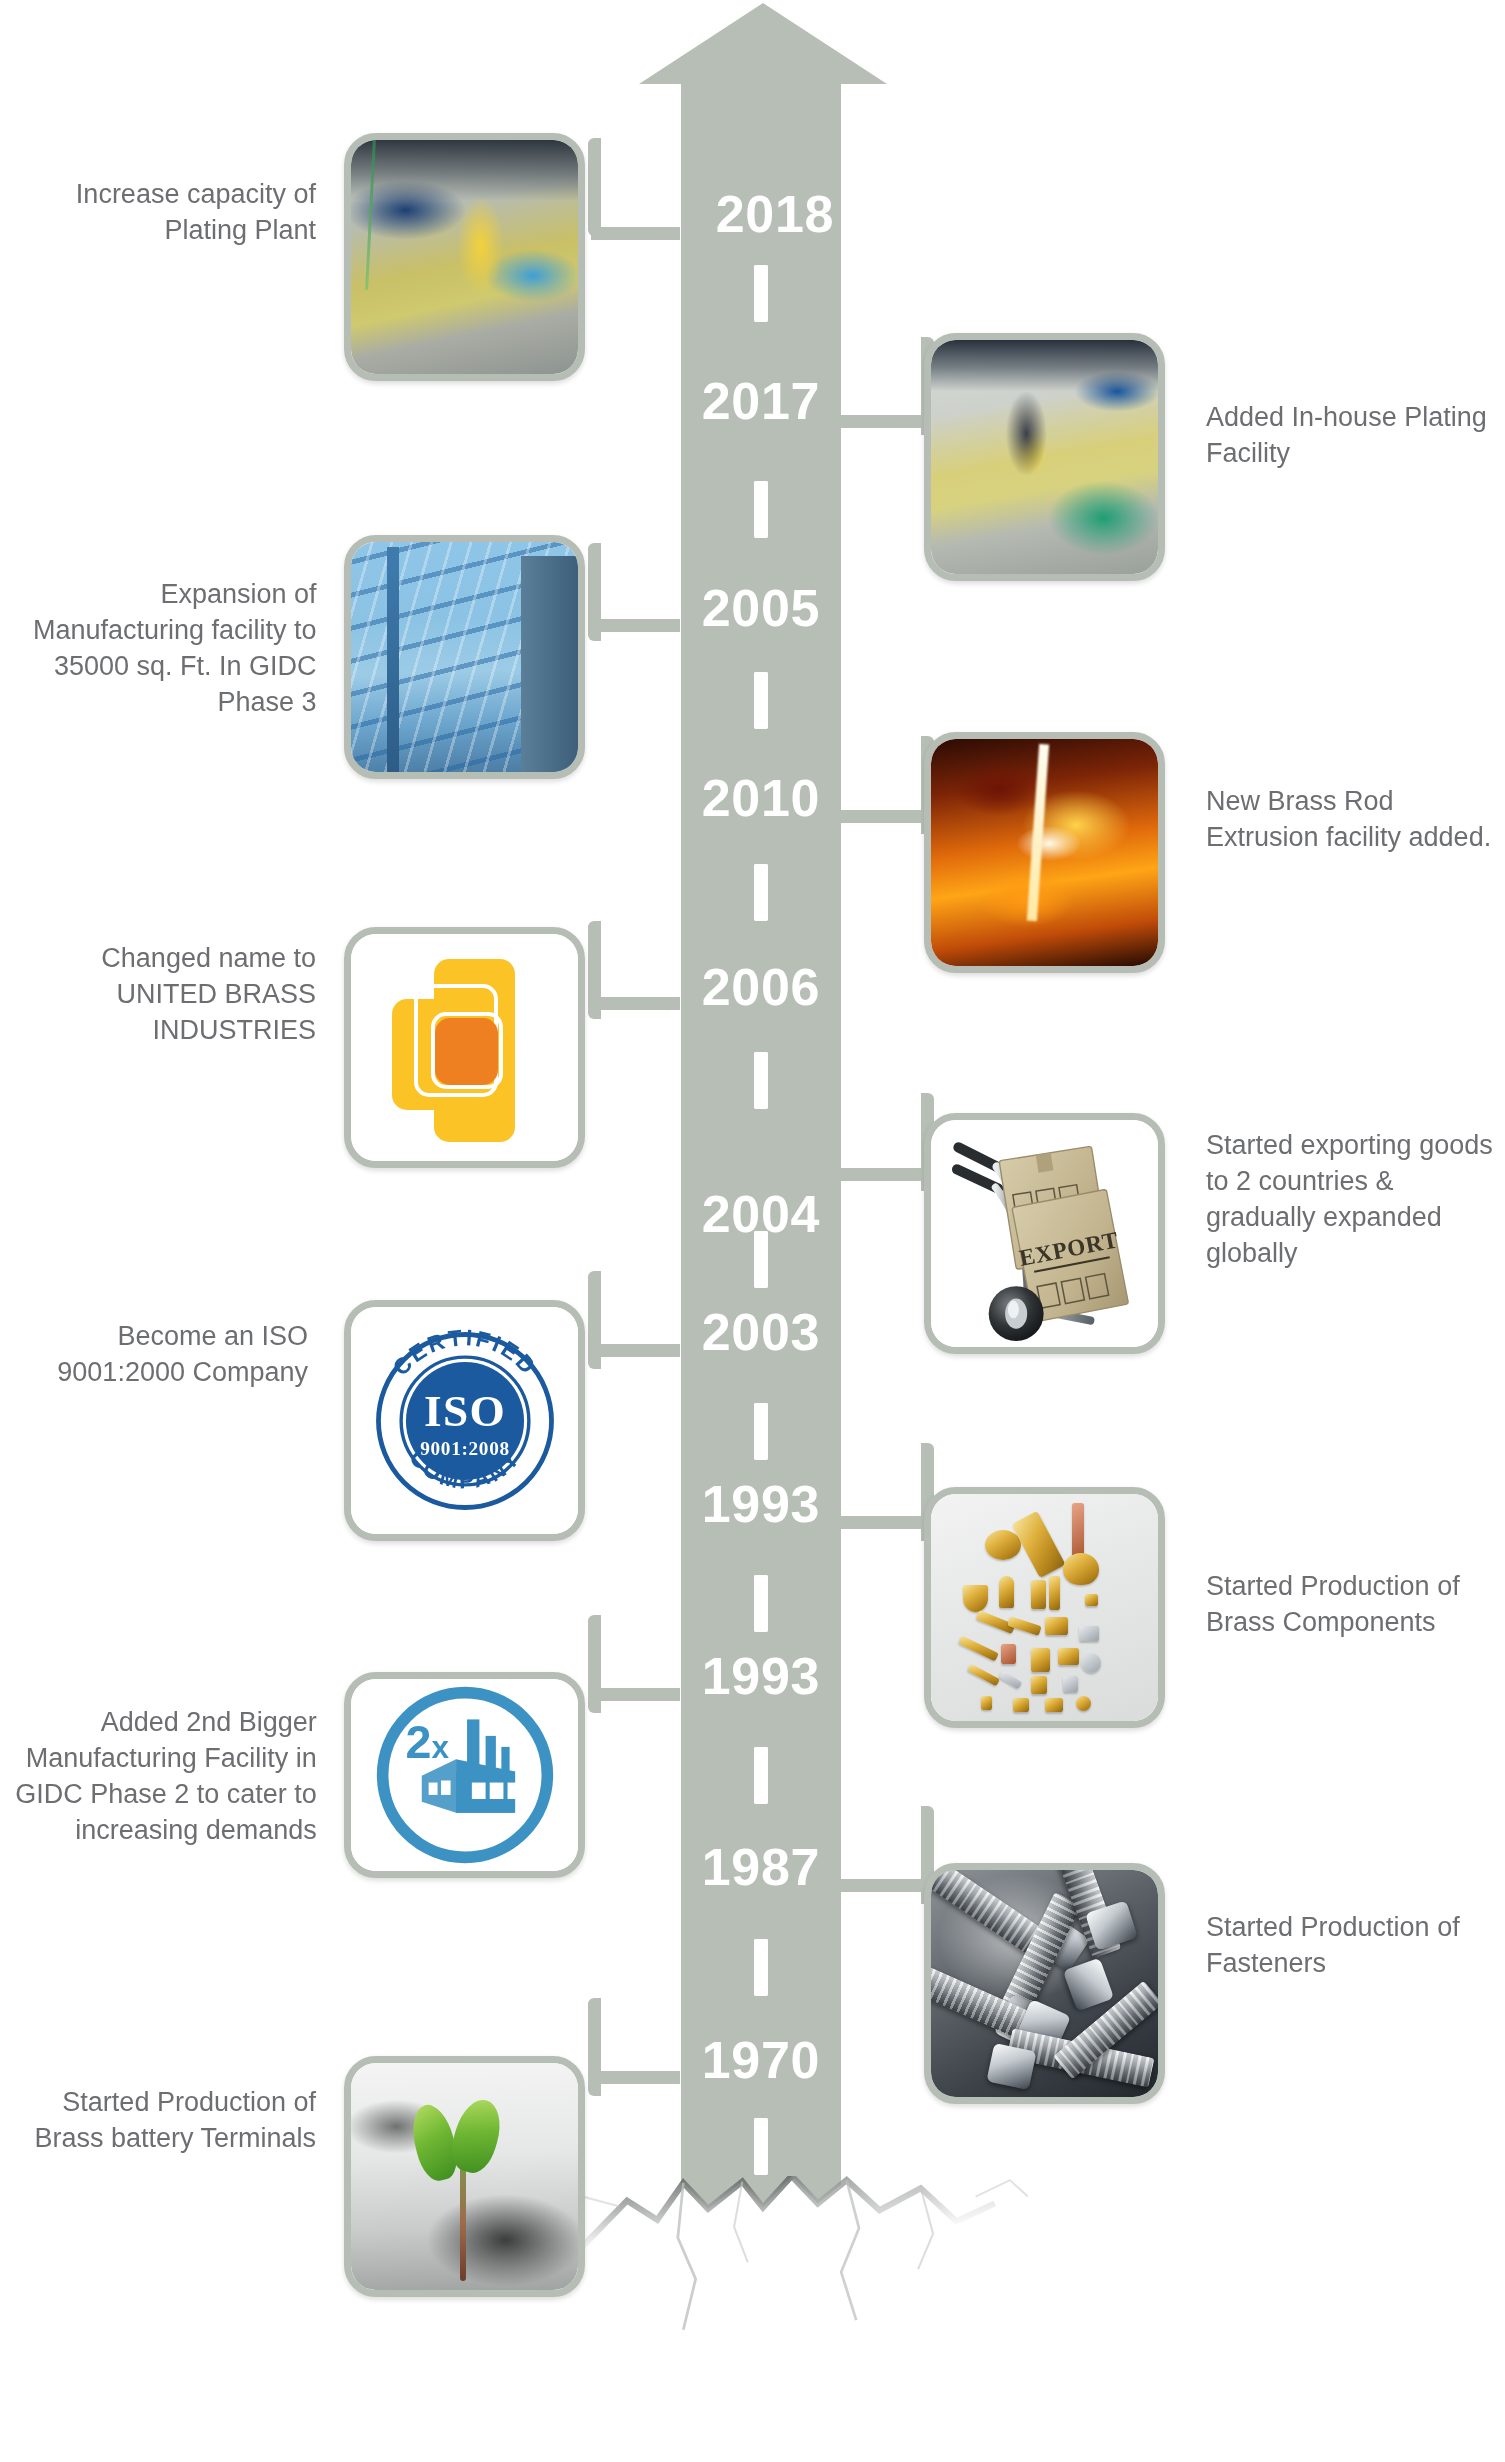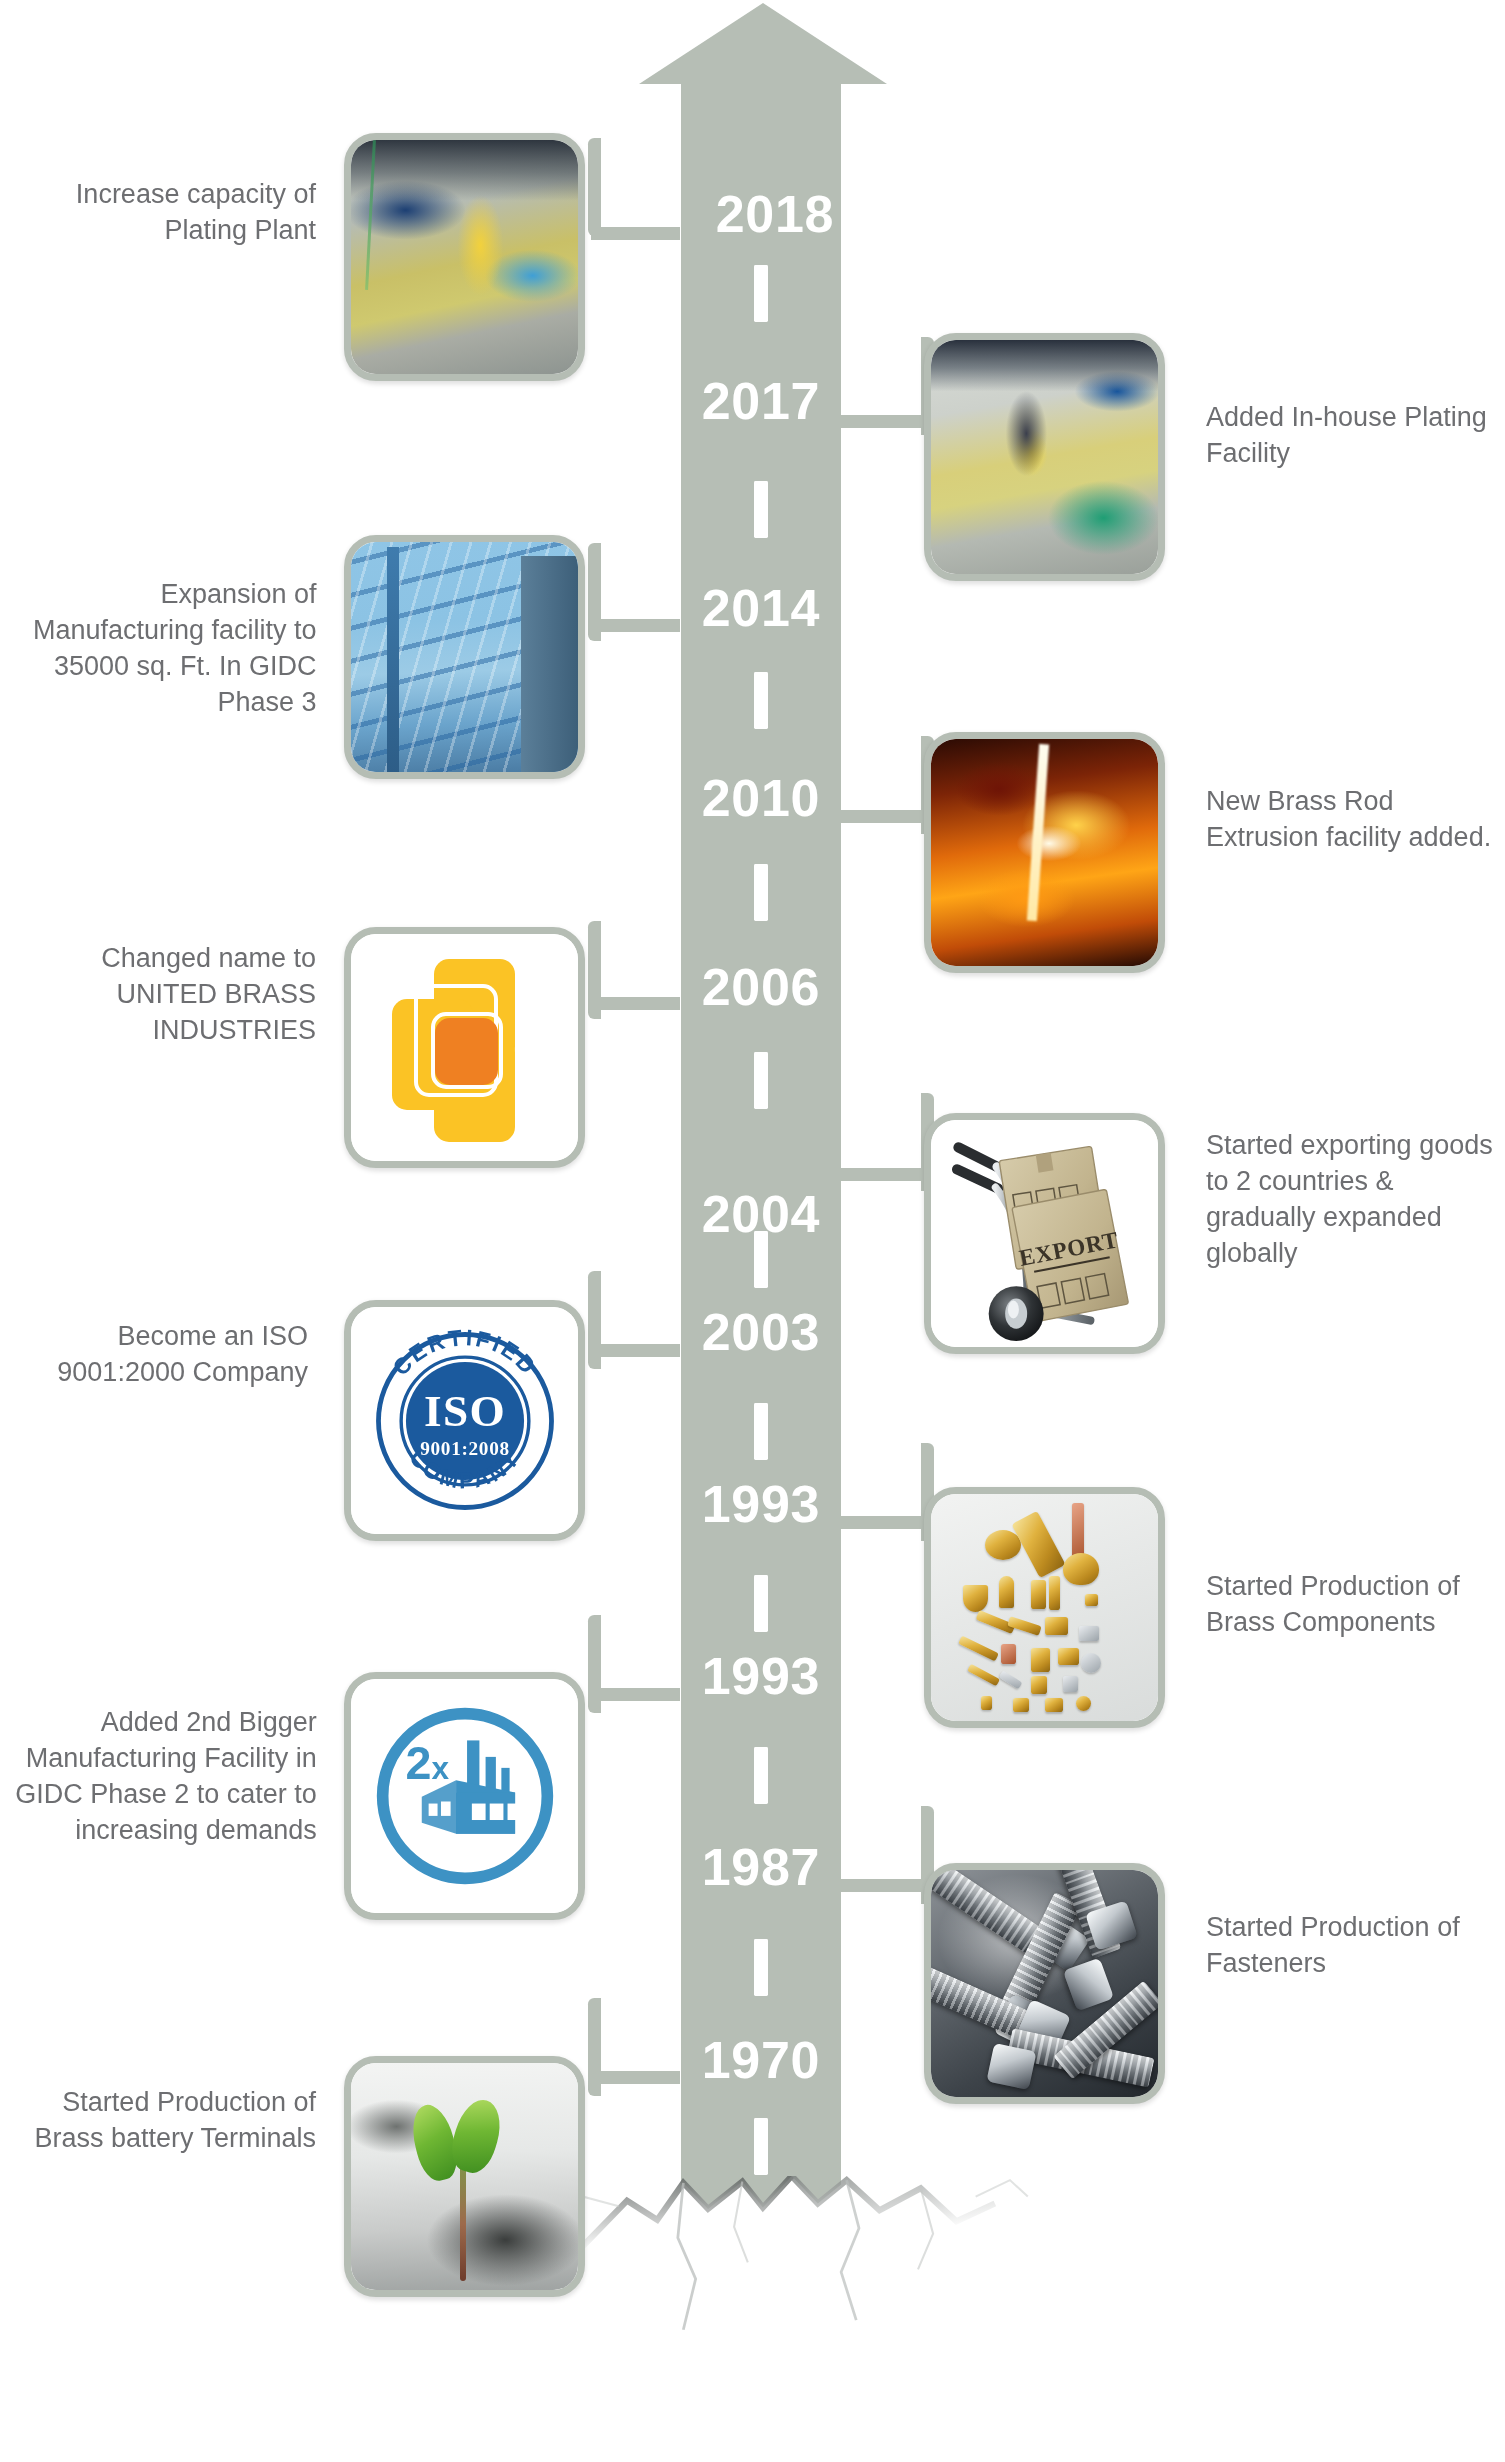--- a/index.html
+++ b/index.html
@@ -272,21 +272,21 @@
   <div class="card" style="left:924px; top:333px; width:241px; height:248px;">
     <div class="inner">
         <div class="ph-plating2017"></div>
       </div>
   </div>
   <div class="caption cap-right" style="left:1206px; top:400px; width:289px;">Added In-house Plating Facility</div>
 </div>
 <div class="tick" style="top:481px;"></div>
 
 <div class="row">
-  <div class="year" style="top:582px;">2014</div>
+  <div class="year" style="top:582px;">2005</div>
   <div class="connector" style="left:591px; top:619px; width:89px;"></div>
   <div class="connector" style="left:588px; top:543px; width:13px; height:98px; border-radius:6.2px 0 0 6.2px;"></div>
   <div class="card" style="left:344px; top:535px; width:241px; height:244px;">
     <div class="inner">
         <div class="ph-steel"></div>
       </div>
   </div>
   <div class="caption cap-left" style="left:20.6px; top:547px; width:296px;margin-top:30px;">Expansion of Manufacturing facility to 35000 sq. Ft. In GIDC Phase 3</div>
 </div>
 <div class="tick" style="top:672px;"></div>
@@ -459,21 +459,21 @@
     </div>
   </div>
   <div class="caption cap-right" style="left:1206px; top:1569px; width:296px;">Started Production of Brass Components</div>
 </div>
 <div class="tick" style="top:1575px;"></div>
 
 <div class="row">
   <div class="year" style="top:1650px;">1993</div>
   <div class="connector" style="left:591px; top:1688px; width:89px;"></div>
   <div class="connector" style="left:588px; top:1615px; width:13px; height:98px; border-radius:6.2px 0 0 6.2px;"></div>
-  <div class="card" style="left:344px; top:1672px; width:241px; height:248px;">
+  <div class="card" style="left:344px; top:1672px; width:241px; height:206px;">
     <div class="inner">
       <div class="icon-factory">
         <svg width="199" height="199" viewBox="0 0 290 290">
           <circle cx="145" cy="145" r="120" fill="none" stroke="#3d92c4" stroke-width="17"></circle>
           <text x="90" y="120" font-family="'Liberation Sans', sans-serif" font-size="68" font-weight="bold" fill="#3d92c4" text-anchor="middle">2<tspan font-size="46">x</tspan></text>
           <g fill="#3d92c4">
             <rect x="148" y="64" width="18" height="96"></rect>
             <rect x="175" y="88" width="15" height="72"></rect>
             <rect x="198" y="104" width="12" height="56"></rect>
             <path d="M132 122 L132 200 L218 200 L218 140 Z"></path>

